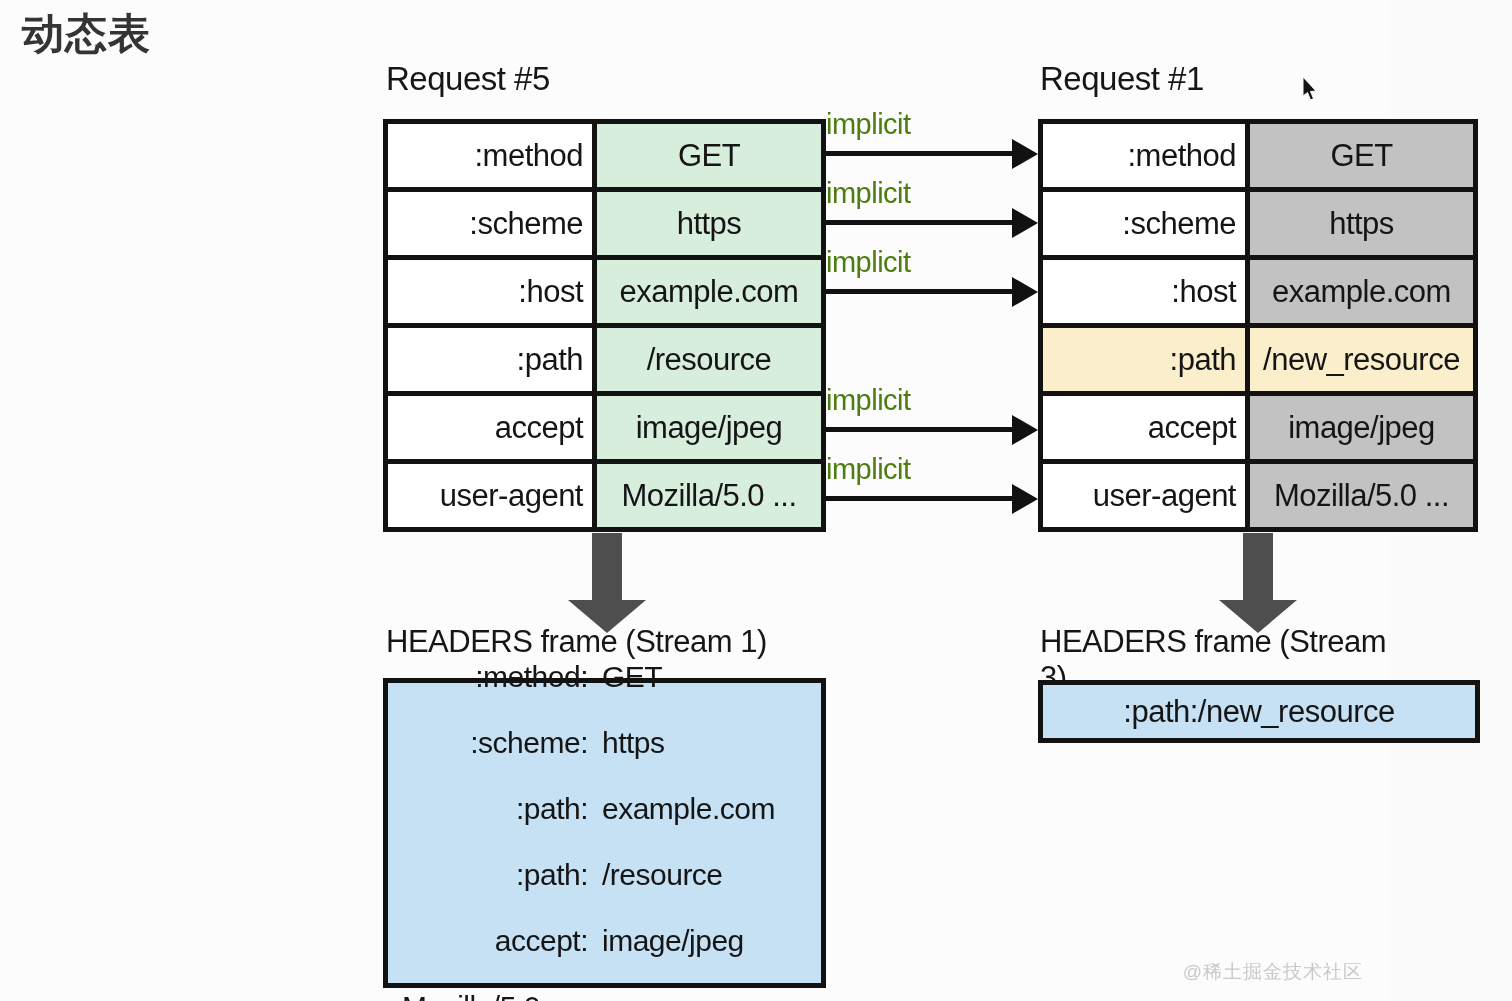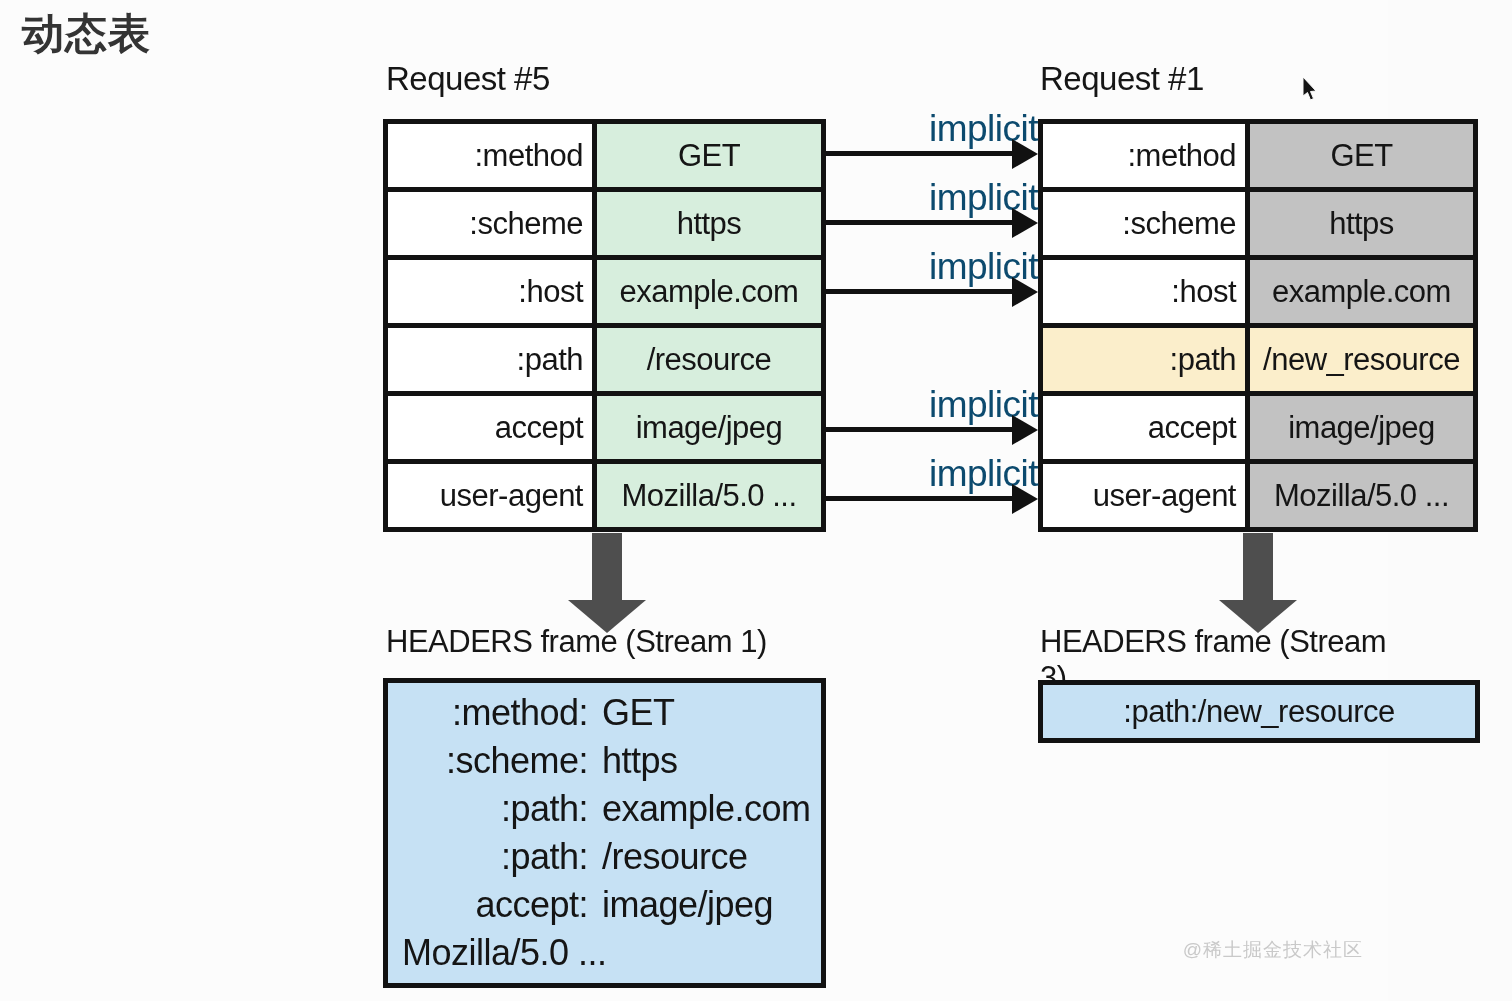--- a/index.html
+++ b/index.html
@@ -41,21 +41,21 @@
   .cell.value { justify-content:center; padding:0 2px; background:#c2c2c2; }
   #table1 .cell.value { background:#d7eedd; }
   .cell.hl { background:#fbeecb !important; }
 
   
   .imp {
     position:absolute; left:826px; width:212px; height:50px;
   }
   .imp-label {
     position:absolute; top:0; left:0; right:0;
-    text-align:right; font-size:37px; letter-spacing:-0.5px; color:#0c4a6e;
+    text-align:left; font-size:29px; letter-spacing:-0.5px; color:#4d7c0f;
   }
   .imp-line { position:absolute; left:0; right:22px; top:43px; height:5px; background:#111; }
   .imp-head {
     position:absolute; right:0; top:31px; width:0; height:0;
     border-left:26px solid #111;
     border-top:15px solid transparent;
     border-bottom:15px solid transparent;
   }
 
   
@@ -79,32 +79,32 @@
 
   
   .frame-box {
     position:absolute; background:#c6e1f4; border:5px solid #121212;
   }
   #frame1-box {
     left:383px; top:678px; width:443px; height:310px;
     display:flex; flex-direction:column; justify-content:center;
     padding:4px 0;
   }
-  .frame-row { display:flex; line-height:48px; font-size:36px; letter-spacing:-0.5px; }
+  .frame-row { display:flex; line-height:48px; font-size:30px; letter-spacing:-0.5px;margin-top:18px; }
   .frame-row .fname { width:200px; text-align:right; }
   .frame-row .fvalue { padding-left:14px; text-align:left; }
   #frame2-box {
     left:1038px; top:680px; width:442px; height:63px;
     display:flex; align-items:center; justify-content:center;
     font-size:31px; letter-spacing:-0.5px;
   }
   #frame2-box .fname { width:auto; }
 
   .watermark {
-    position:absolute; right:25px; bottom:38px;
+    position:absolute; right:25px; bottom:16px;
     font-size:19px; color:#c9c9c9; letter-spacing:1px;
   }
 
   #cursor { position:absolute; left:1302px; top:77px; }
 </style>
 </head>
 <body>
 
 <div id="stage">
 

